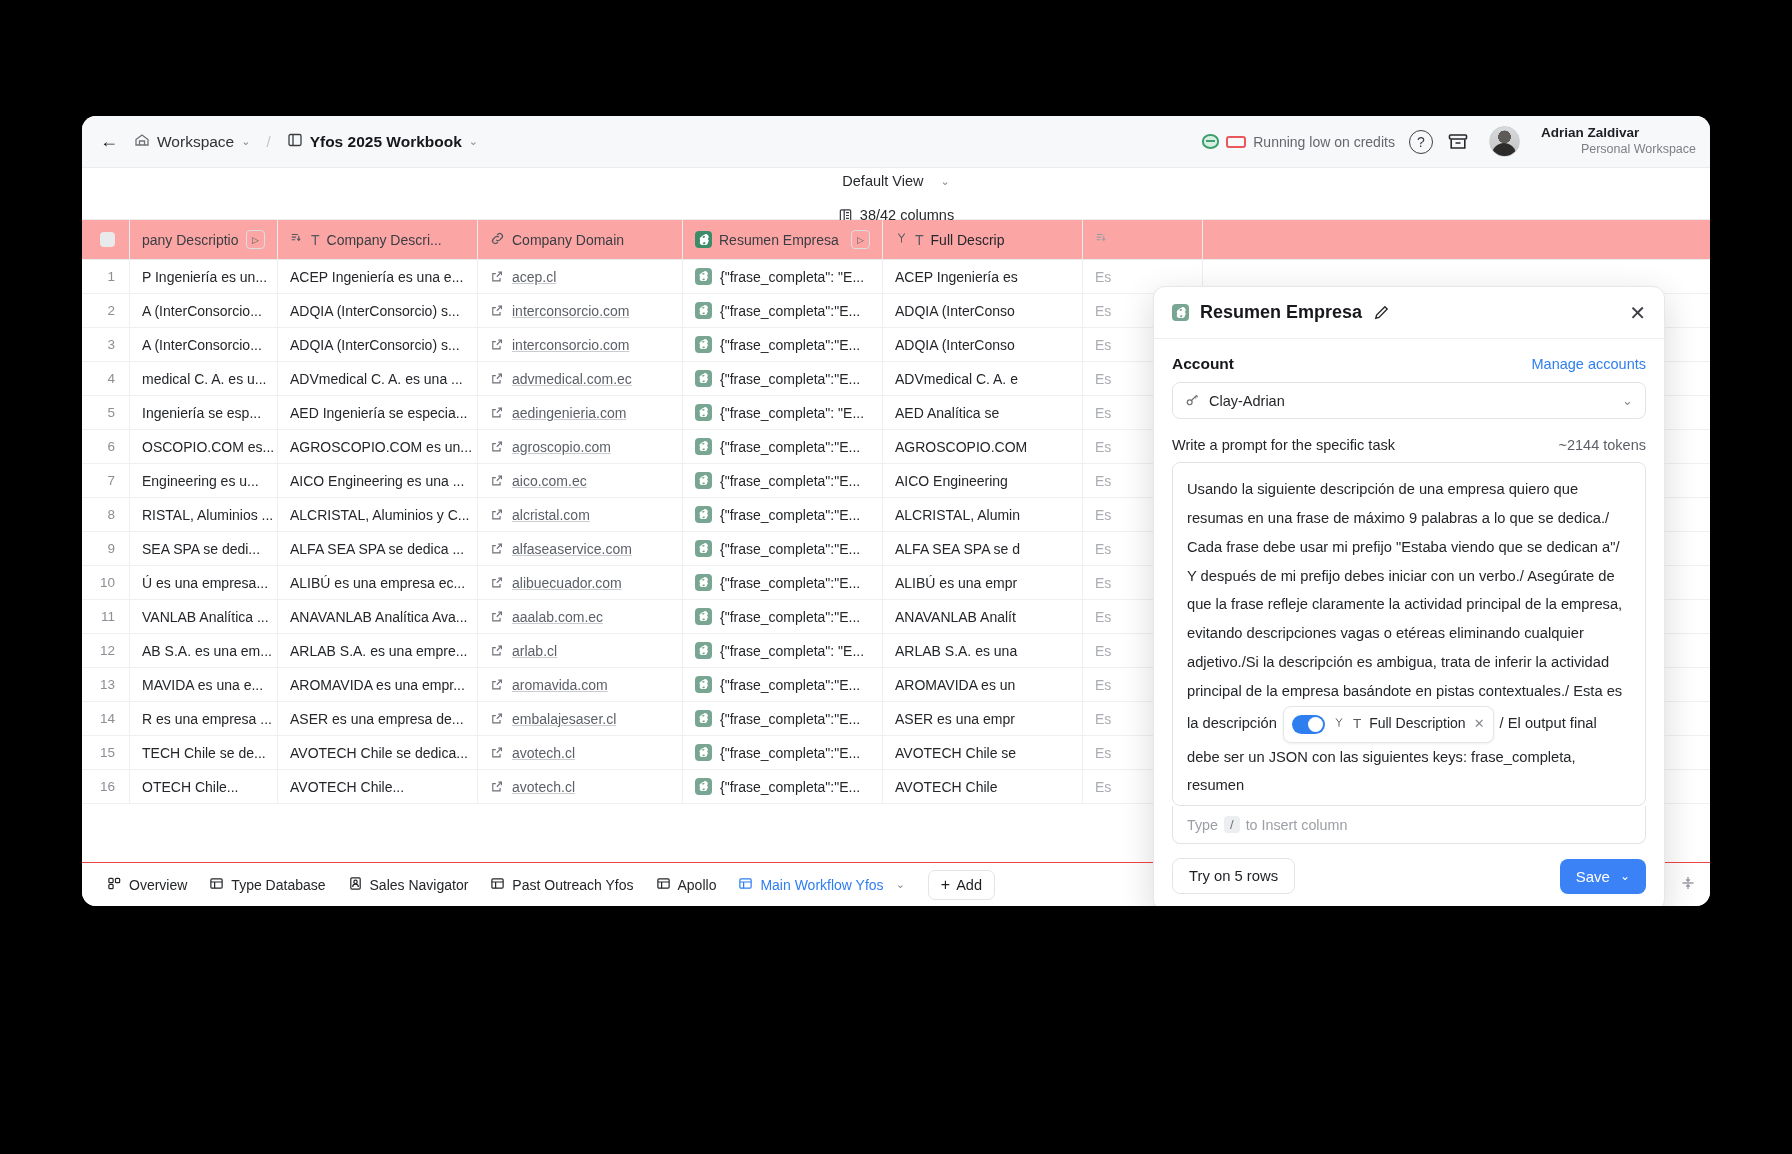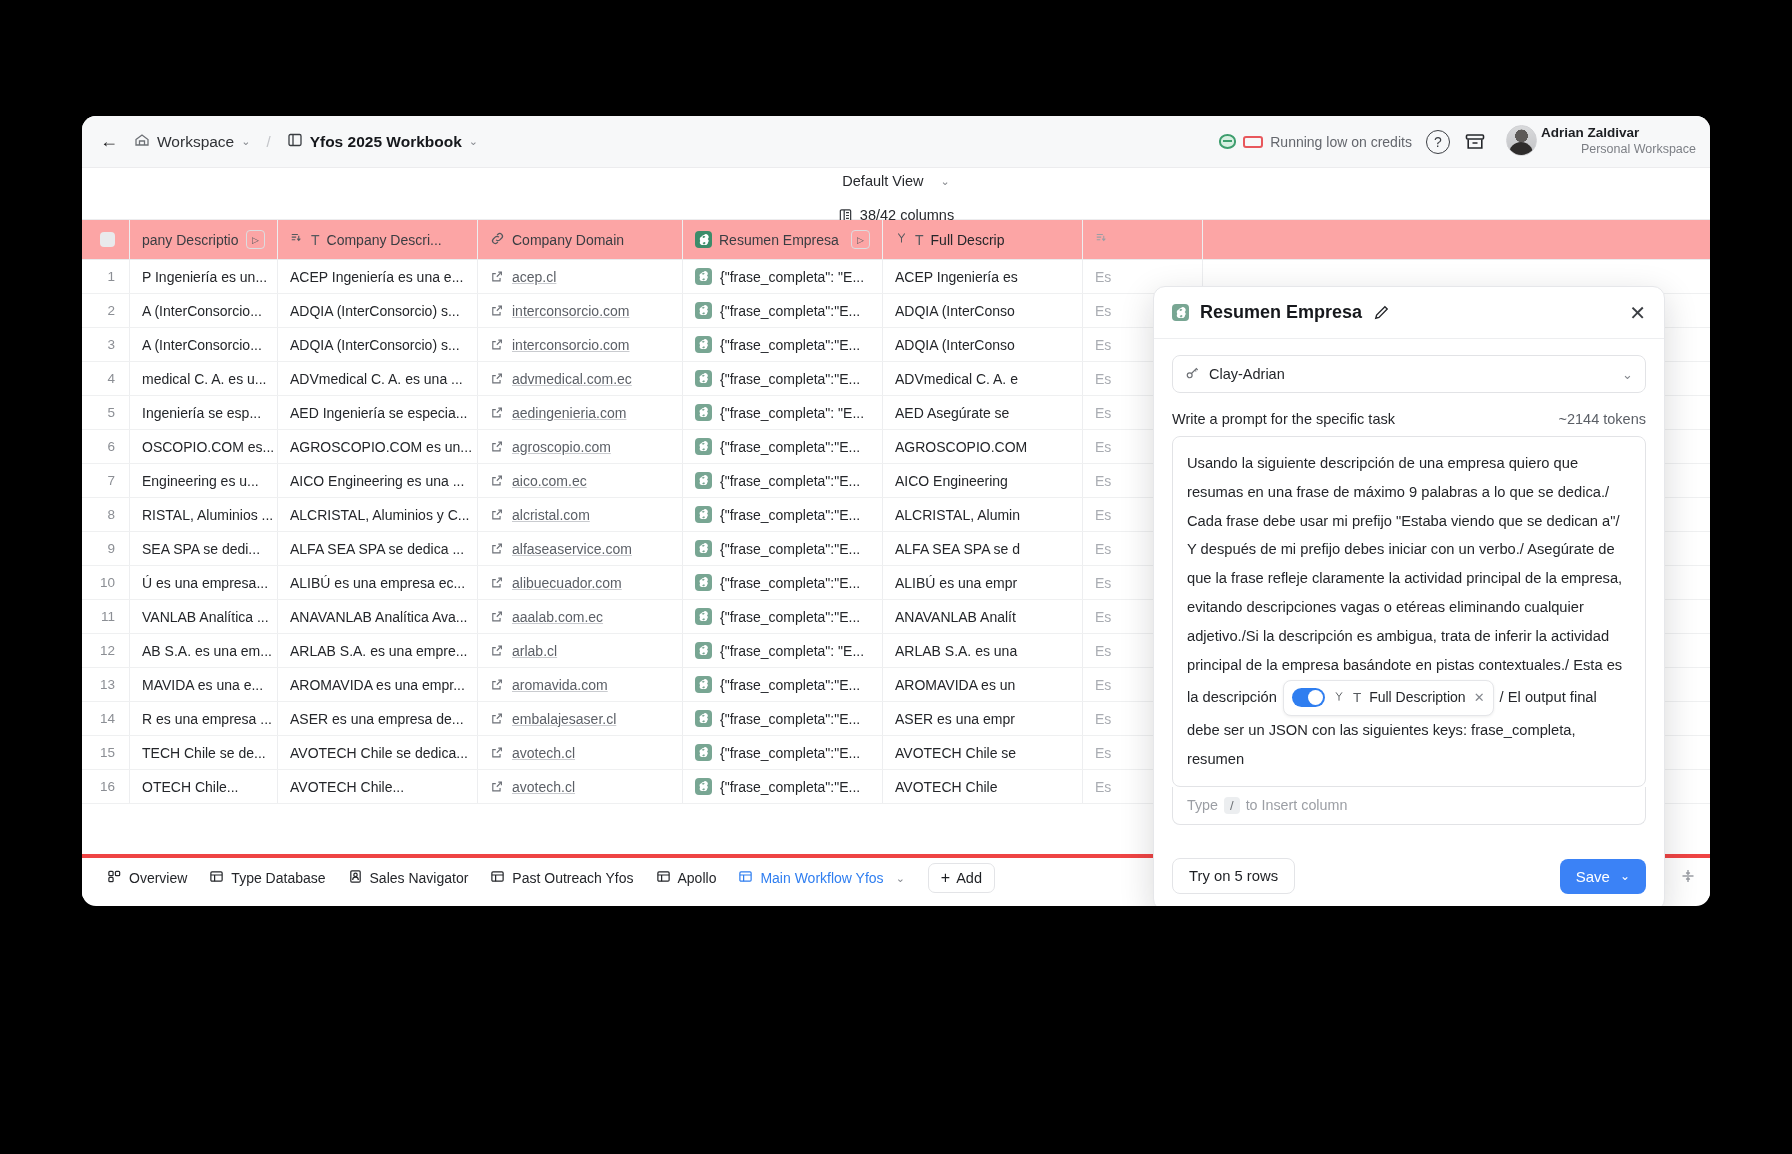--- a/index.html
+++ b/index.html
@@ -32,21 +32,21 @@
   .chev { font-size:11px; color:#85888e; }
   .topbar-right { margin-left:auto; display:flex; align-items:center; gap:14px; }
   .credits { display:flex; align-items:center; gap:7px; color:#64676d; font-size:14px; }
   .coin { width:17px; height:15px; border:2px solid #3e9e6e; border-radius:50%/45%; background:#d8f0e2;
      position:relative; }
   .coin:after{ content:""; position:absolute; left:2px; top:4px; width:9px; height:1.6px; background:#3e9e6e;}
   .battery { width:20px; height:12px; border:2px solid #e8575c; border-radius:3px; }
   .circ-icon { width:24px;height:24px;border-radius:50%;border:1.8px solid #3c3f44;color:#3c3f44;
      font-size:14px;display:flex;align-items:center;justify-content:center; cursor:pointer;}
   .inbox-icon { width:22px;height:20px;cursor:pointer; }
-  .user { display:flex; align-items:flex-start; gap:4px; padding-left:6px; cursor:pointer;}
+  .user { display:flex; align-items:center; gap:21px; padding-left:6px; cursor:pointer;}
   .avatar { width:31px;height:31px;border-radius:50%;
      background: radial-gradient(circle at 50% 34%, #5d5a58 0 26%, transparent 27%),
                  linear-gradient(#d8d9db,#c2c3c6);
      position:relative; overflow:hidden; border:1px solid #d0d1d4;}
   .avatar:after{content:"";position:absolute;left:50%;top:56%;transform:translateX(-50%);
      width:24px;height:20px;border-radius:12px 12px 0 0;background:#2e2c2b;}
   .uname{font-size:13.5px;font-weight:bold;color:#1d1f23;line-height:1.25;}
   .usub{font-size:12.5px;color:#7c7f85;line-height:1.25;margin-left:40px;}
 
   
@@ -83,22 +83,22 @@
   .c-est { width:120px; color:#9a9da3;}
   .link { color:#5b5f66; text-decoration:underline; text-decoration-color:#c9cbcf; font-size:14px;}
   .ext-ico { width:14px;height:14px;flex:none;}
   .oai { width:17px;height:17px;border-radius:4px;background:#78a693;flex:none;
      display:flex;align-items:center;justify-content:center;}
   .oai-h { width:17px;height:17px;border-radius:4px;background:#3c8c6a;flex:none;
      display:flex;align-items:center;justify-content:center;}
   .fade-col { color:#a9acb2; }
 
   
-  .bottombar{ position:absolute; left:0; bottom:8px; width:100%; height:44px; background:#fff;
-     border-top:4px solid #ef4444; display:flex; align-items:center; padding:0 14px; gap:2px;}
+  .bottombar{ position:absolute; left:0; bottom:0; width:100%; height:44px; background:#fff;
+     border-top:1px solid #ef4444; display:flex; align-items:center; padding:0 14px; gap:2px;}
   .btab{ display:flex; align-items:center; gap:7px; font-size:14px; color:#24262a; padding:6px 11px;
      border-radius:6px; cursor:pointer; white-space:nowrap;}
   .btab.active{ color:#2f7ef0; }
   .addbtn{ display:flex;align-items:center;gap:6px;font-size:14.5px;color:#1d1f23;
      border:1px solid #e3e4e7;border-radius:7px;padding:5px 12px;margin-left:10px;cursor:pointer;}
   .bb-right{ margin-left:auto; display:flex; align-items:center; gap:16px;}
   .hist{ display:flex;align-items:center;gap:8px;font-size:14px;color:#3a3d42;cursor:pointer;}
 
   
   .panel{ position:absolute; left:1071px; top:170px; width:512px; height:625px; background:#fff;
@@ -412,21 +412,21 @@
               <span class="link">aedingenieria.com</span>
             </div>
             <div class="cell c-res">
               <span class="oai">
                 <svg width="11" height="11" viewBox="0 0 24 24" fill="#fff">
                   <path d="M12 2a5 5 0 0 0-4.6 3.1A5 5 0 0 0 4 12a5 5 0 0 0 .5 2.2A5 5 0 0 0 9 22a5 5 0 0 0 3-1 5 5 0 0 0 8-4.2 5 5 0 0 0-.5-7A5 5 0 0 0 12 2zm0 2.1a3 3 0 0 1 2.8 2l-3.6 2.1-1.9-1.1V4.9a3 3 0 0 1 2.7-.8zM12 19.9a3 3 0 0 1-2.8-2l3.6-2.1 1.9 1.1v2.2a3 3 0 0 1-2.7.8z"></path>
                 </svg>
               </span>
               <span>{"frase_completa": "E...</span>
             </div>
-            <div class="cell c-full">AED Asegúrate se</div>
+            <div class="cell c-full">AED Analítica se</div>
             <div class="cell c-est fade-col">Es</div>
           </div>
           <div class="row">
             <div class="cell c-num">6</div>
             <div class="cell c-desc1">OSCOPIO.COM es...</div>
             <div class="cell c-desc2">AGROSCOPIO.COM es un...</div>
             <div class="cell c-domain">
               <svg class="ext-ico" viewBox="0 0 16 16" fill="none" stroke="#6b6f76" stroke-width="1.3">
                 <path d="M9.5 2.5H13v3.5"></path>
                 <path d="M13 2.5 7.8 7.7"></path>
@@ -769,20 +769,24 @@
         <span class="p-title">Resumen Empresa</span>
         <span class="pencil">
           <svg width="17" height="17" viewBox="0 0 16 16" fill="none" stroke="#25272b" stroke-width="1.3">
             <path d="M11.2 2.6 13.4 4.8 5.6 12.6 2.6 13.4l.8-3z"></path>
           </svg>
         </span>
         <span class="p-close">✕</span>
       </div>
 
       <div class="p-body">
+        <div class="p-rowlbl">
+          <span class="p-lbl">Account</span>
+          <span class="p-link">Manage accounts</span>
+        </div>
         <div class="select">
           <span>
             <svg width="15" height="15" viewBox="0 0 16 16" fill="none" stroke="#6e7176" stroke-width="1.3">
               <circle cx="5" cy="11" r="2.6"></circle>
                 <path d="M6.9 9.1 12.6 3.4M10.6 5.4l1.4 1.4M12.1 3.9l1.4 1.4"></path>
             </svg>
           </span>
           <span>Clay-Adrian</span>
           <span class="chev">⌄</span>
         </div>

